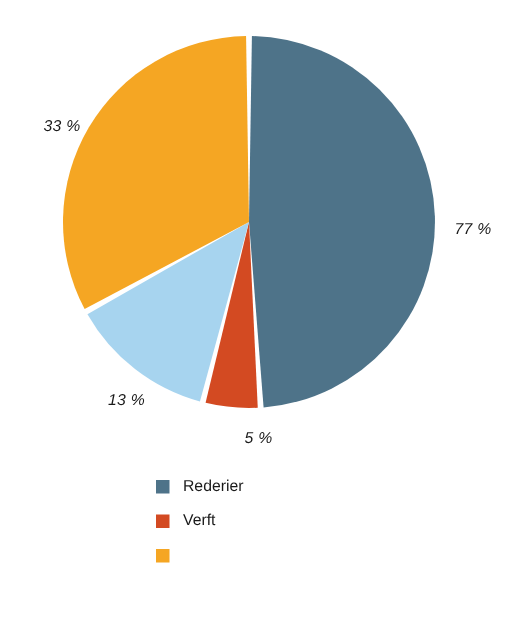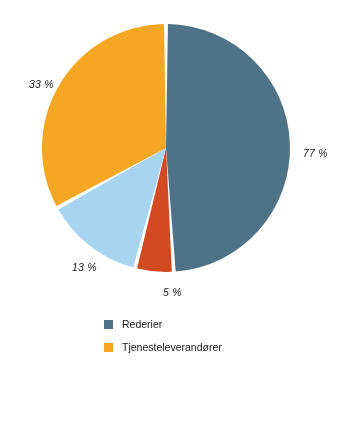--- a/index.html
+++ b/index.html
@@ -85,19 +85,22 @@
       </div>
   </div>
 
   <div class="legend">
     <div id="legend-items">
         <div class="legend-item">
           <span class="legend-swatch" style="background: rgb(78, 115, 137);"></span>
           <span class="legend-label">Rederier</span>
         </div>
         <div class="legend-item">
+          <span class="legend-swatch" style="background: rgb(211, 74, 34);"></span>
+          <span class="legend-label">Verft</span>
+        </div>
+        <div class="legend-item">
           <span class="legend-swatch" style="background: rgb(245, 166, 35);"></span>
-          <span class="legend-label">Tjenesteleverandører</span>
         </div>
       </div>
   </div>
 
 </div>
 
 </body></html>

